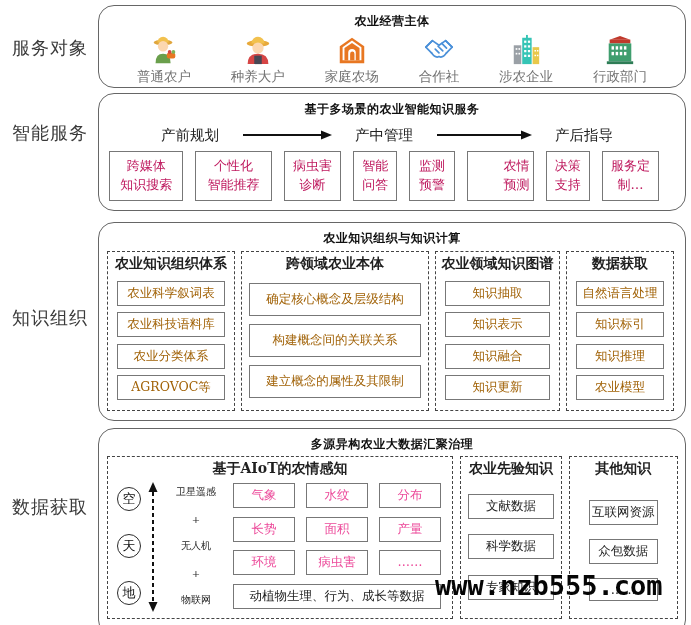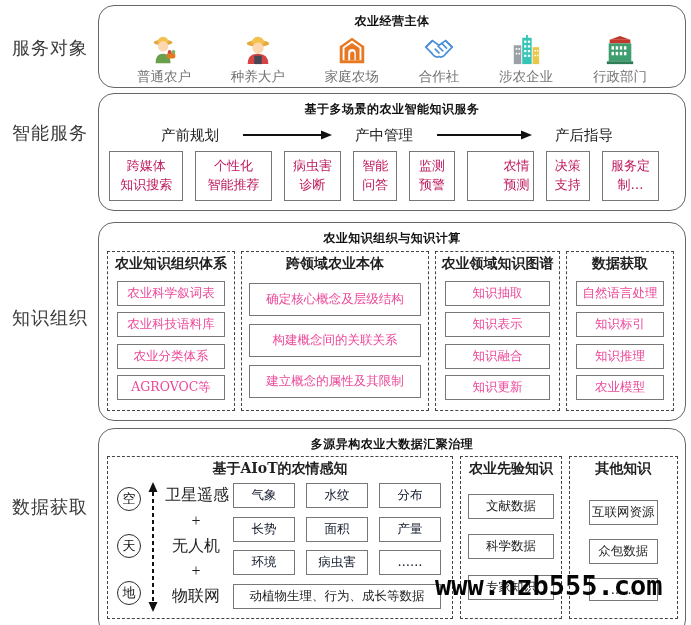--- a/index.html
+++ b/index.html
@@ -49,46 +49,46 @@
   .sb3{flex:1 1 24px;} .sb4{flex:1.05 1 24px;} .sb5{flex:1.05 1 24px;padding-left:36px;}
   .sb6{flex:1 1 24px;} .sb7{flex:1.35 1 30px;}
 
   
   .k-cols { display:flex; gap:6px; margin:4px 8px 0 8px; height:160px; }
   .k-col { border:1.6px dashed #444; padding:3px 5px 4px 5px; display:flex; flex-direction:column; }
   .kc0{flex:0 0 128px;} .kc1{flex:0 0 188px;} .kc2{flex:0 0 125px;} .kc3{flex:0 0 108px;}
   .k-col-title { text-align:center; font-weight:700; font-size:14px; white-space:nowrap; margin-bottom:2px; }
   .k-items { flex:1; display:flex; flex-direction:column; justify-content:space-evenly; }
   .k-item {
-    border:1.2px solid #777; text-align:center; font-size:12.5px; color:#ec4899;
+    border:1.2px solid #777; text-align:center; font-size:12.5px; color:#a16207;
     padding:3px 2px; margin:0 4px; white-space:nowrap;
   }
   .kc1 .k-item { padding:7px 2px; margin:0 2px; }
 
   
   .d-cols { display:flex; gap:7px; margin:3px 8px 0 8px; height:163px; }
   .d-col { border:1.6px dashed #444; padding:3px 5px; display:flex; flex-direction:column; }
   .dc-aiot{flex:0 0 346px;} .dc-prior{flex:0 0 102px;} .dc-other{flex:1 1 auto;gap:8px;}
   .d-col-title { text-align:center; font-weight:700; font-size:14px; white-space:nowrap; }
   .aiot-body { flex:1; display:flex; align-items:stretch; gap:6px; padding:3px 0 2px 4px; }
   .layer-stack { display:flex; flex-direction:column; justify-content:space-between; padding:6px 0 8px 0; }
   .layer-circle {
     width:24px; height:24px; border:1.7px solid #2b2b2b; border-radius:50%;
     font-size:13px; display:flex; align-items:center; justify-content:center; color:#111;
   }
   .updown-arrow { flex:0 0 12px; display:flex; align-items:center; }
   .source-stack {
     display:flex; flex-direction:column; justify-content:space-between;
-    padding:4px 0 6px 0; text-align:center; font-size:16px; white-space:nowrap; width:62px;font-family:Liberation Serif, serif;
+    padding:4px 0 6px 0; text-align:center; font-size:10px; white-space:nowrap; width:62px;
   }
   .aiot-grid { flex:1; display:flex; flex-direction:column; justify-content:space-between; padding:2px 6px 4px 0; }
   .ag-row { display:flex; gap:11px; }
   .ag-box {
     flex:1; border:1.2px solid #777; text-align:center; font-size:12.5px;
-    padding:3px 2px; white-space:nowrap; color:#0f172a;
+    padding:3px 2px; white-space:nowrap; color:#ec4899;
   }
   .ag-wide {
     border:1.2px solid #777; text-align:center; font-size:12.5px;
     padding:3px 2px; white-space:nowrap; color:#1c1c1c;
   }
   .v-items { flex:1; display:flex; flex-direction:column; justify-content:space-evenly; }
   .v-item {
     border:1.2px solid #777; text-align:center; font-size:12.5px; color:#1c1c1c;
     padding:3px 2px; margin:0 2px; white-space:nowrap;
   }

